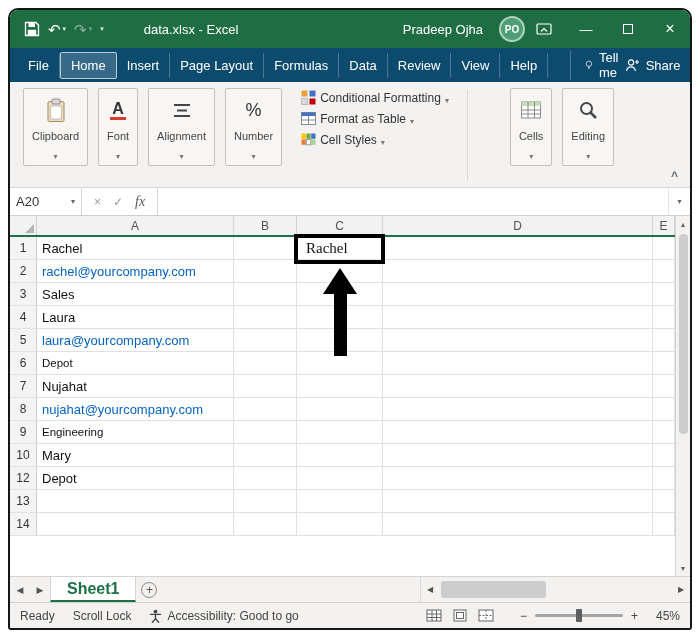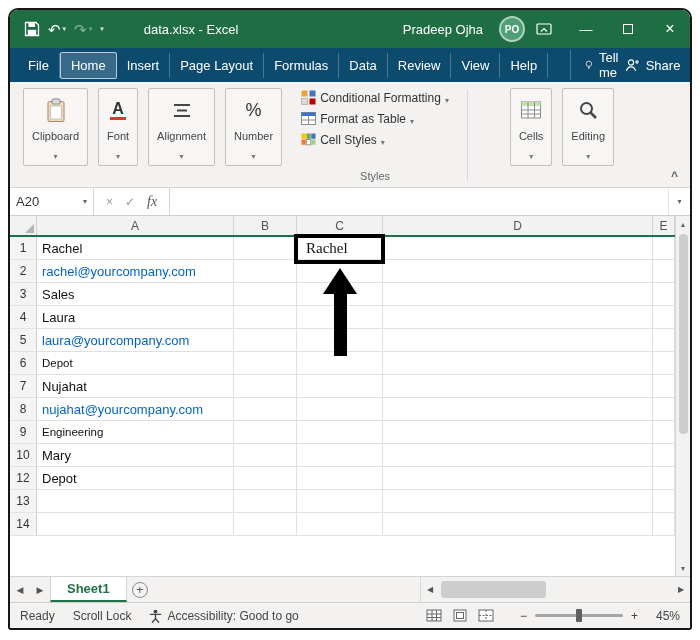--- a/index.html
+++ b/index.html
@@ -43,21 +43,21 @@
   .styles-items{display:flex;flex-direction:column;gap:2px}
   .styles-item{display:flex;align-items:flex-end;gap:4px;font-size:12px;color:#333;padding:2px 4px;white-space:nowrap}
   .styles-item .gcaret{margin:0;font-size:8px}
   .grouplabel{font-size:11px;color:#666;text-align:center;margin-top:auto;padding-bottom:2px}
   .vdiv{width:1px;background:#d8d8d8;align-self:stretch;margin:2px 4px 6px 4px}
   .push-right{margin-left:38px}
   .collapse{position:absolute;right:12px;bottom:4px;font-size:12px;color:#666;font-weight:bold}
 
   
   .fbar{height:28px;background:#fff;border-bottom:1px solid #cfcfcf;display:flex;align-items:stretch;flex:none}
-  .namebox{width:84px;display:flex;align-items:center;justify-content:space-between;padding:0 6px;border-right:1px solid #d4d4d4;font-size:13px;color:#333}
+  .namebox{width:72px;display:flex;align-items:center;justify-content:space-between;padding:0 6px;border-right:1px solid #d4d4d4;font-size:13px;color:#333}
   .nb-caret{font-size:8px;color:#666;margin-left:6px}
   .fbtns{display:flex;align-items:center;gap:12px;padding:0 12px;border-right:1px solid #d4d4d4}
   .fbtn{font-size:12px;color:#9a9a9a}
   .fx{font-style:italic;font-family:"Liberation Serif",serif;font-size:14px;color:#555}
   .finput{flex:1;display:flex;align-items:center;padding:0 6px;font-size:13px;color:#222}
   .fexpand{width:22px;display:flex;align-items:center;justify-content:center;border-left:1px solid #e4e4e4;font-size:8px;color:#666}
 
   
   .sheet-area{flex:1;display:flex;min-height:0}
   .sheet-main{flex:1;display:flex;flex-direction:column;position:relative;min-width:0}
@@ -82,21 +82,21 @@
 
   
   .vscroll{width:15px;background:#f3f2f1;border-left:1px solid #d4d4d4;display:flex;flex-direction:column;align-items:center;flex:none}
   .vs-btn{height:16px;display:flex;align-items:center;justify-content:center;font-size:7px;color:#666;width:100%}
   .vs-thumb{width:9px;flex:0 0 200px;background:#cdcdcd;border-radius:4px;margin-top:2px}
   .vs-fill{flex:1}
 
   
   .tabbar{height:26px;background:#f3f2f1;border-top:1px solid #d4d4d4;display:flex;align-items:stretch;flex:none}
   .tnav{width:20px;display:flex;align-items:center;justify-content:center;font-size:9px;color:#555}
-  .sheettab{background:#fff;border-left:1px solid #d4d4d4;border-right:1px solid #d4d4d4;border-bottom:2px solid #1E7145;display:flex;align-items:center;padding:0 16px;font-size:13px;font-weight:bold;color:#1E7145}
+  .sheettab{background:#fff;border-left:1px solid #d4d4d4;border-right:1px solid #d4d4d4;border-bottom:2px solid #1E7145;display:flex;align-items:center;padding:0 16px;font-size:16px;font-weight:bold;color:#1E7145}
   .addsheet{width:26px;display:flex;align-items:center;justify-content:center}
   .addsheet .circ{width:16px;height:16px;border-radius:50%;border:1px solid #8a8a8a;color:#555;font-size:12px;display:flex;align-items:center;justify-content:center;line-height:1}
   .tb-fill{flex:1}
   .hscroll{width:270px;display:flex;align-items:stretch;border-left:1px solid #d9d9d9}
   .hs-btn{width:18px;display:flex;align-items:center;justify-content:center;font-size:8px;color:#555;background:#f3f2f1}
   .hs-track{flex:1;position:relative;background:#f3f2f1}
   .hs-thumb{position:absolute;left:2px;top:4px;bottom:4px;width:45%;background:#cdcdcd;border-radius:3px}
 
   
   .statusbar{height:26px;background:#f3f2f1;border-top:1px solid #d1d1d1;display:flex;align-items:center;font-size:12px;color:#444;flex:none;padding:0 10px;gap:18px}
@@ -254,21 +254,20 @@
               <rect x="5.4" y="1.5" width="4.3" height="5.3" fill="#70ad47"></rect>
               <rect x="10.2" y="1.5" width="4.3" height="5.3" fill="#4472c4"></rect>
               <rect x="0.5" y="7.5" width="4.3" height="5.3" fill="#ed7d31"></rect>
               <rect x="5.4" y="7.5" width="4.3" height="5.3" fill="#fff" stroke="#999"></rect>
               <rect x="10.2" y="7.5" width="4.3" height="5.3" fill="#a9d18e"></rect>
             </svg>
           <span>Cell Styles</span>
           <span class="gcaret">▾</span>
         </div>
       </div>
-      <span class="grouplabel">Styles</span>
     </div>
 
     <div class="vdiv"></div>
 
     <div class="rgroup box push-right">
       <span class="gicon">
         <svg width="22" height="20" viewBox="0 0 22 20">
             <rect x="1.5" y="2" width="19" height="16" fill="#fff" stroke="#8a8a8a"></rect>
             <rect x="1.5" y="2" width="19" height="4" fill="#c6e0b4"></rect>
             <line x1="1.5" y1="10" x2="20.5" y2="10" stroke="#8a8a8a"></line>

